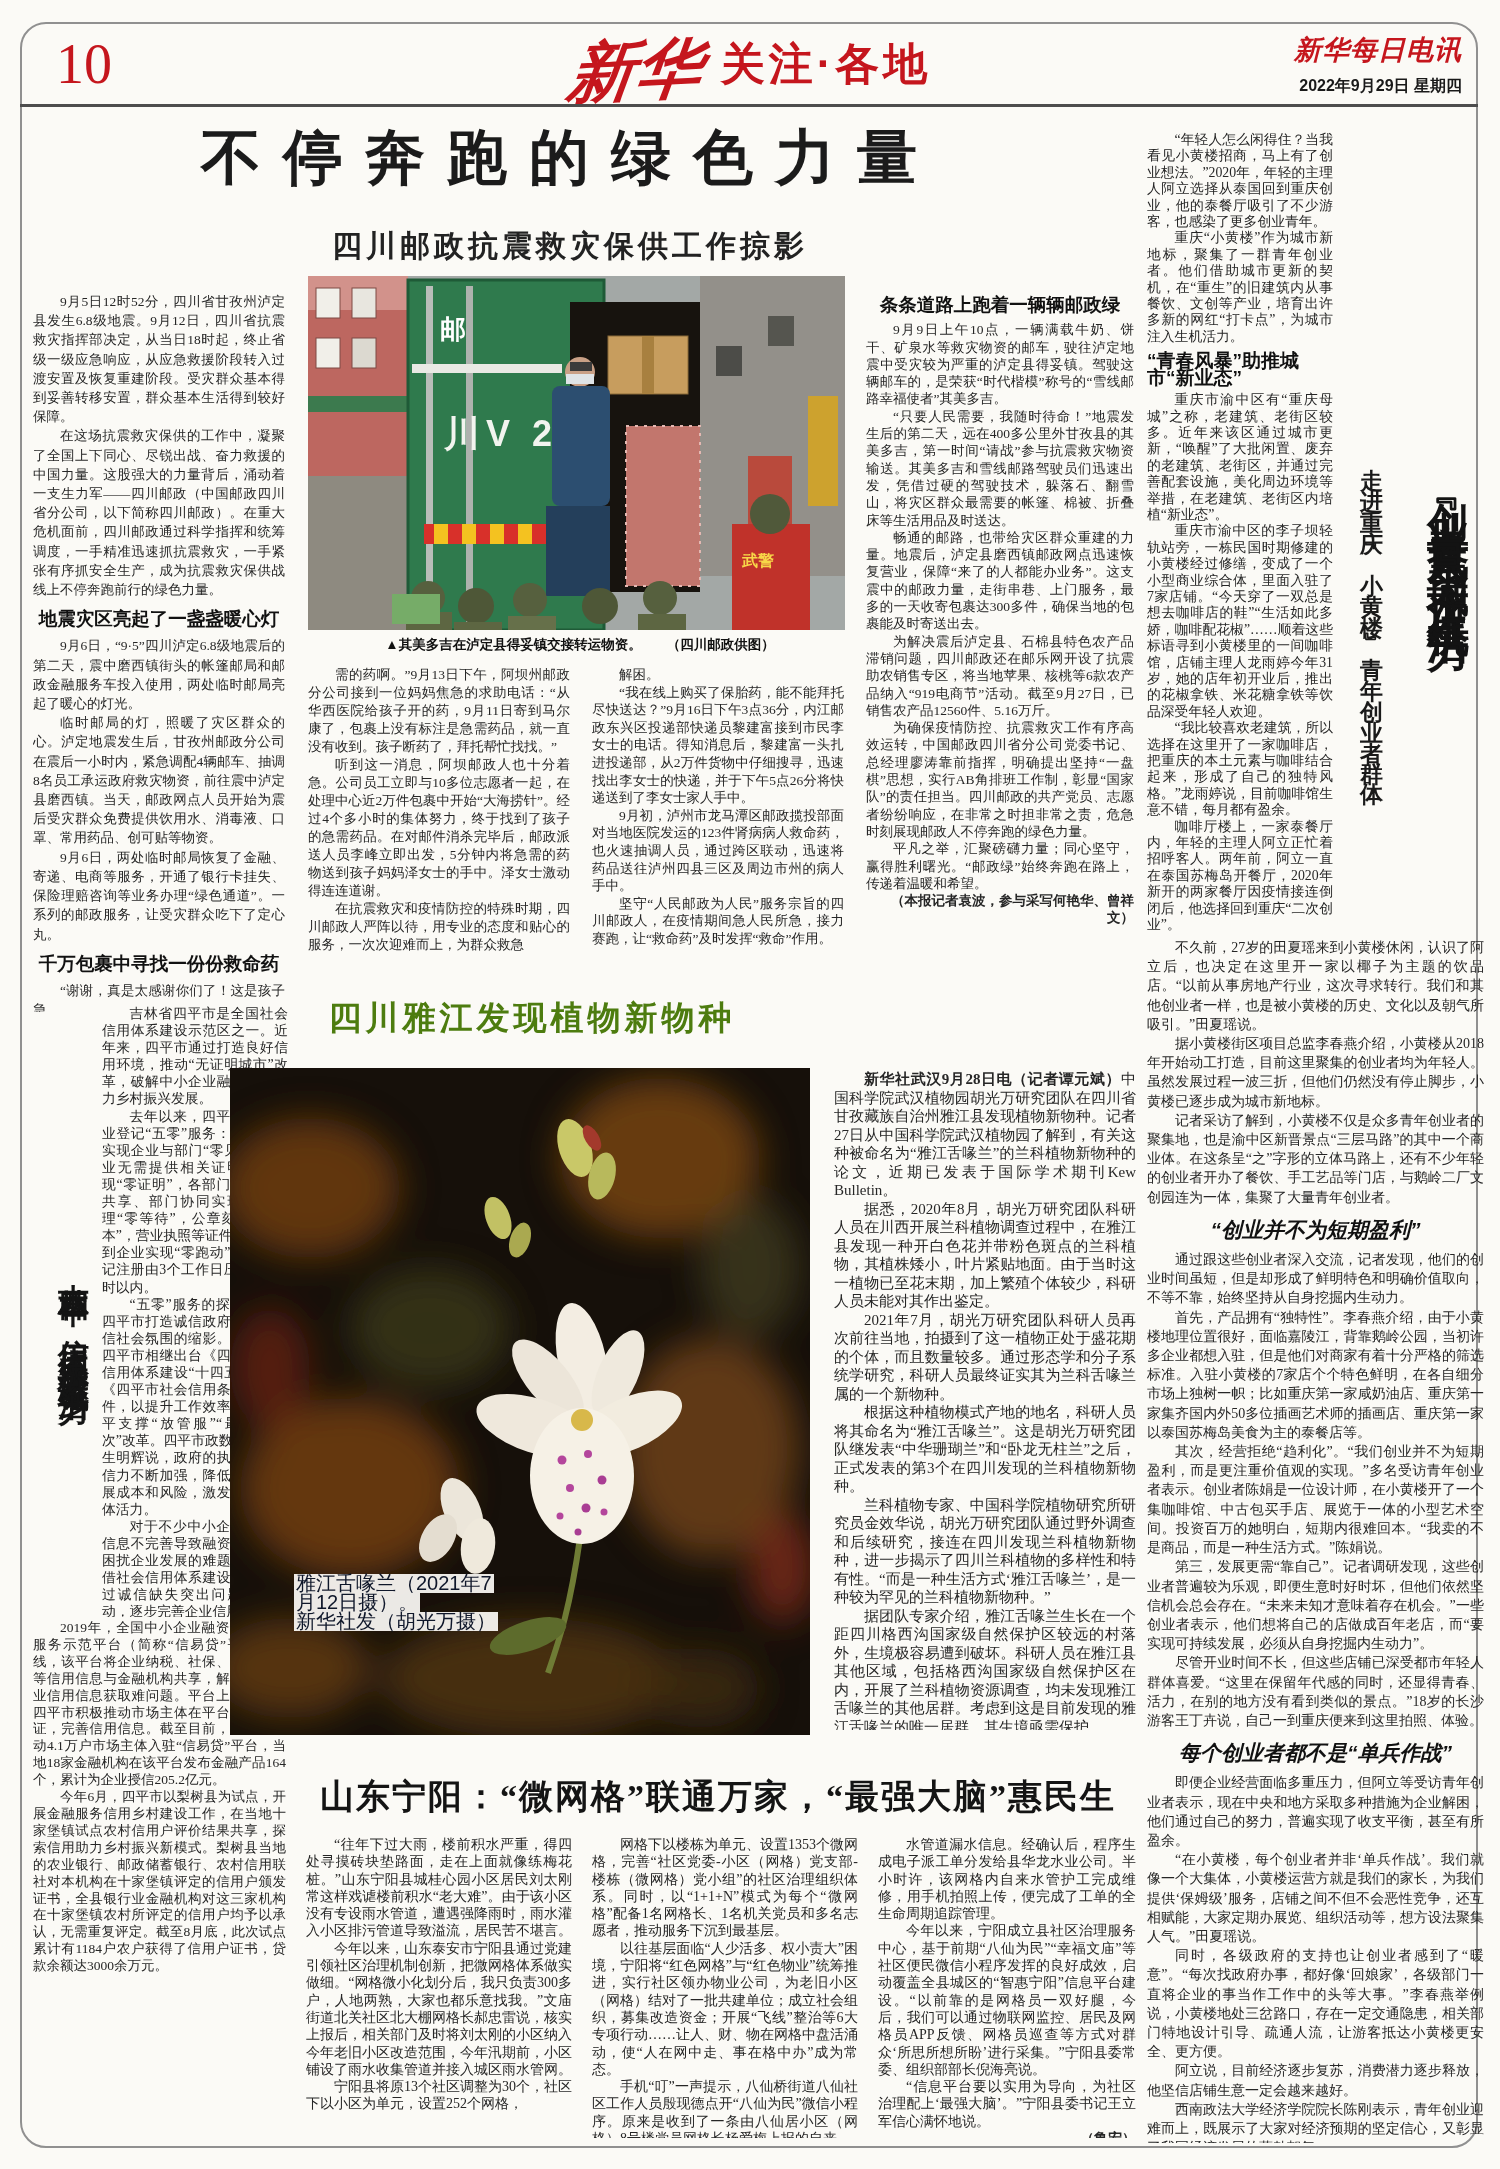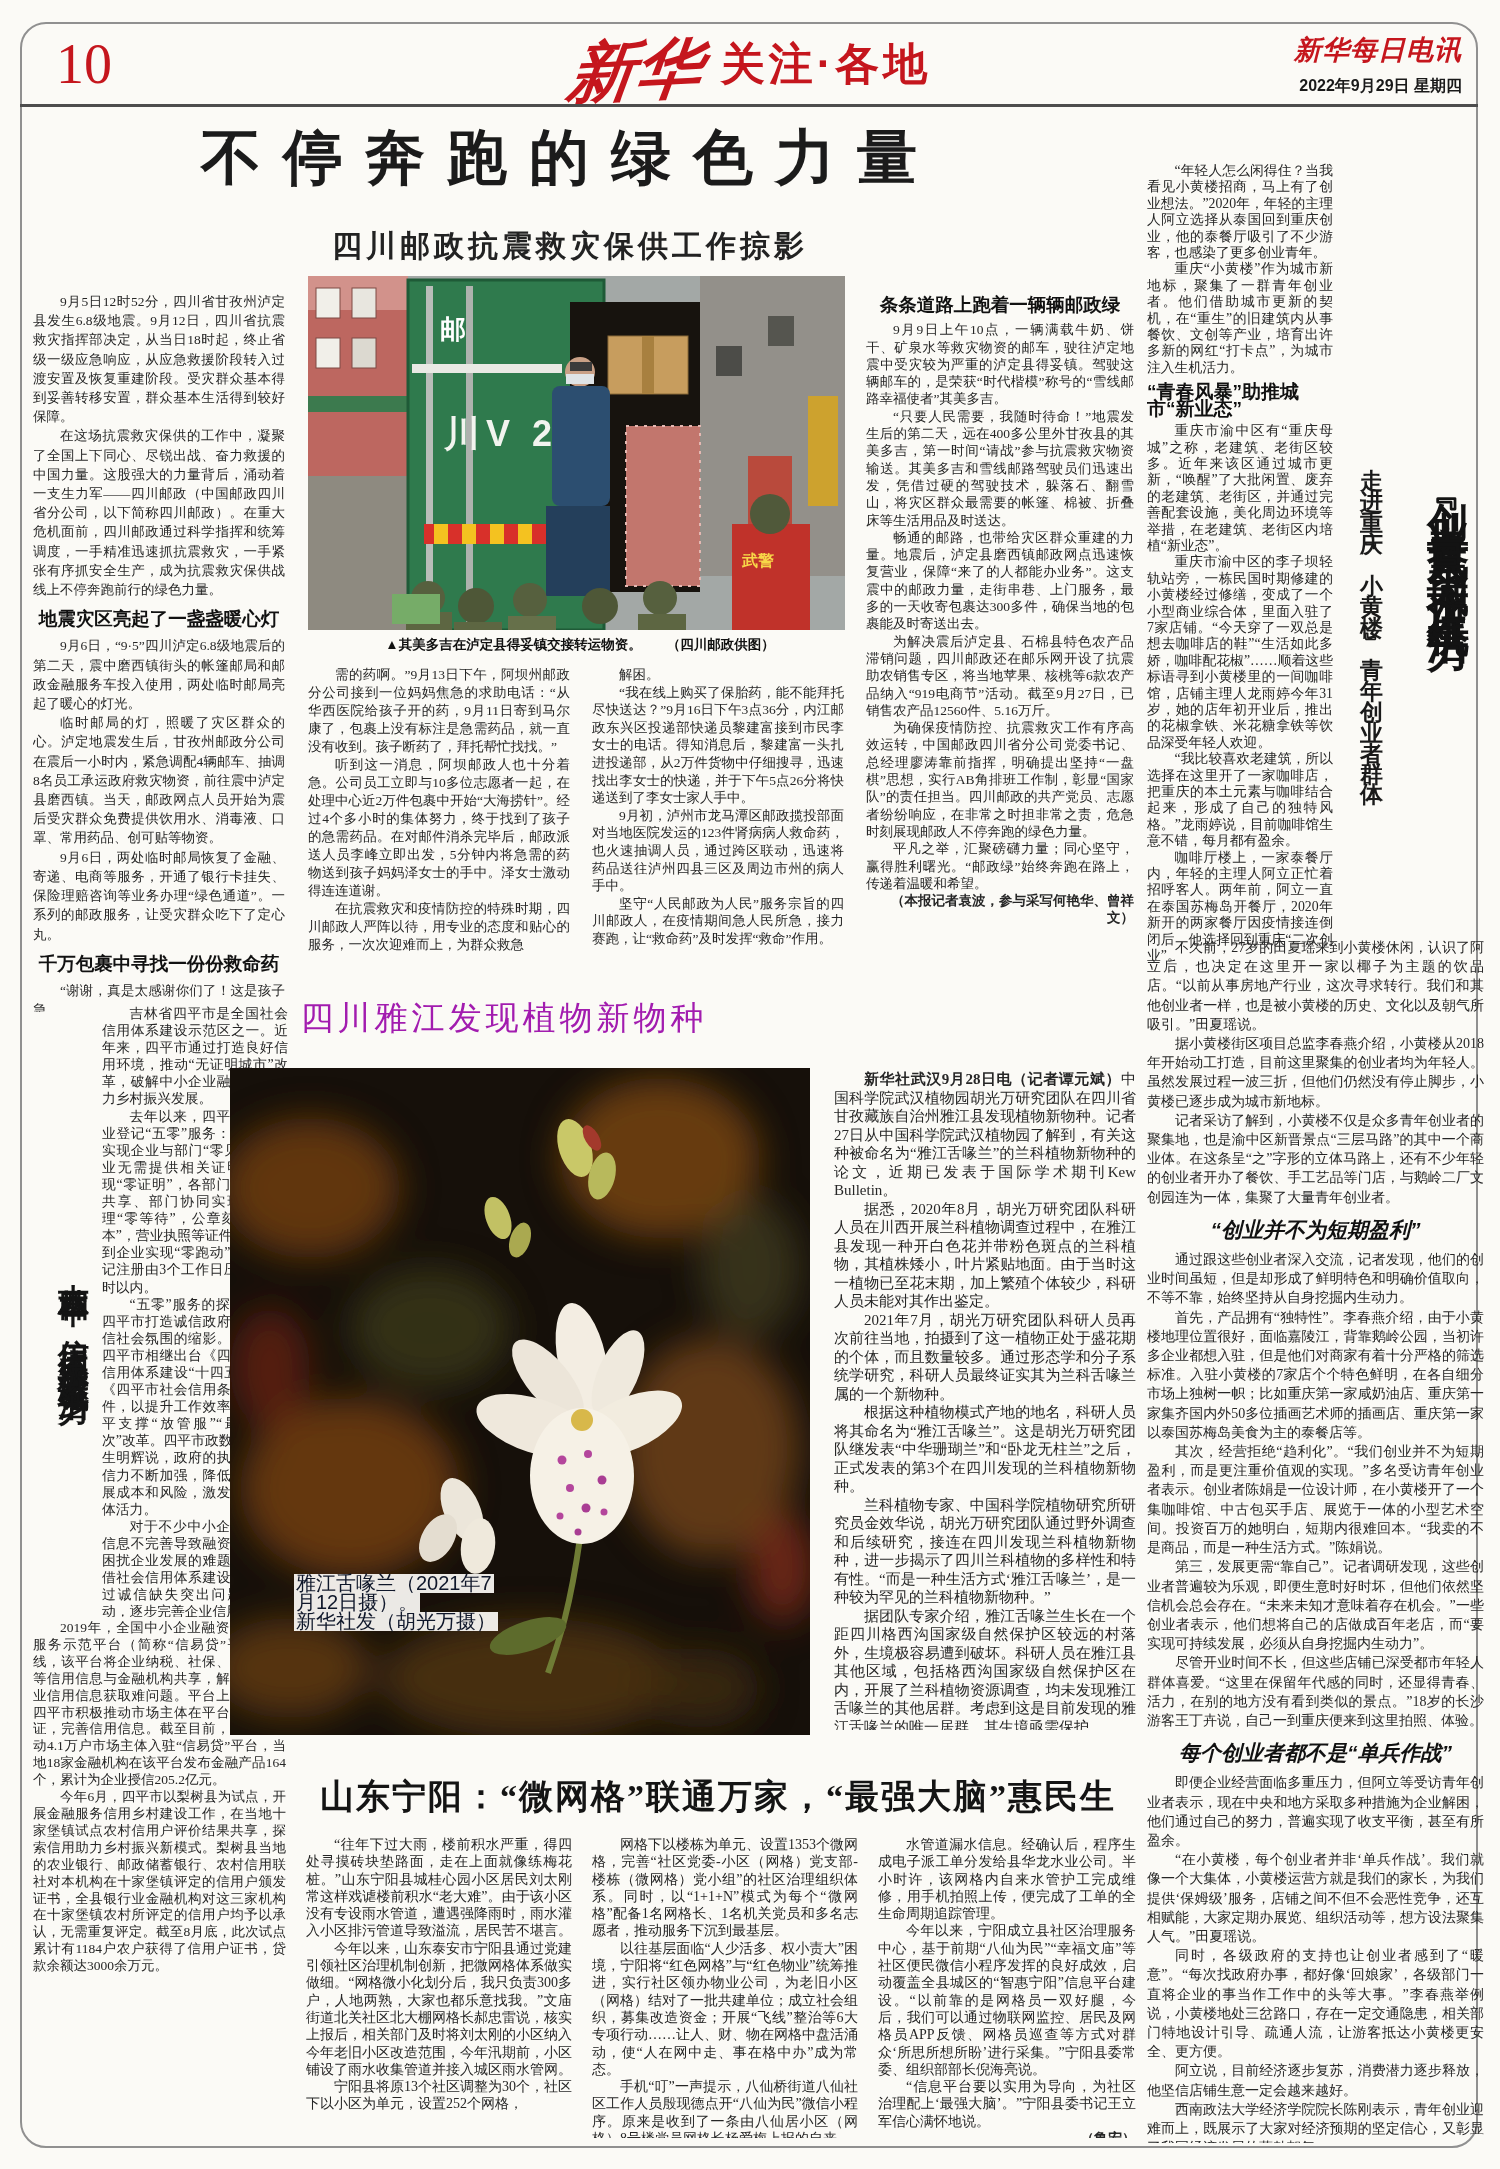--- a/index.html
+++ b/index.html
@@ -31,31 +31,31 @@
   .c-postal4{left:866px;top:286px;width:268px;height:732px;font-size:13.5px;line-height:17.3px;}
   .c-postal1 .colhead,.c-postal4 .colhead{font-size:18.5px;margin:10px 0 8px;}
   .photo1{left:308px;top:276px;width:537px;height:354px;}
   .cap1{left:290px;top:636px;width:580px;display:flex;justify-content:center;gap:25px;
         font-family:"Liberation Sans",sans-serif;font-weight:700;font-size:13.5px;color:#111;}
   .vtext{writing-mode:vertical-rl;text-orientation:mixed;}
   .vh-siping{left:30px;top:1008px;width:64px;height:618px;font-size:31px;font-weight:900;letter-spacing:5px;
              color:#141414;text-align:center;}
   .c-sipingN{left:102px;top:1005px;width:186px;height:612px;font-size:13.8px;line-height:17.1px;}
   .c-sipingW{left:33px;top:1620px;width:253px;height:512px;font-size:13.5px;line-height:16.9px;}
-  .hl-yj{left:244px;top:996px;width:520px;text-align:center;font-size:33px;font-weight:400;letter-spacing:4px;color:#a21caf;white-space:nowrap;}
+  .hl-yj{left:272px;top:996px;width:520px;text-align:center;font-size:33px;font-weight:700;letter-spacing:4px;color:#4d7c0f;white-space:nowrap;}
   .photo2{left:230px;top:1068px;width:580px;height:667px;}
   .c-yj{left:834px;top:1070px;width:302px;height:660px;font-size:15px;line-height:18.5px;}
   .cap2{left:294px;top:1574px;width:230px;font-size:20px;line-height:19px;color:#0f172a;
         font-family:"Liberation Sans",sans-serif;}
   .cap2 span{background:rgba(252,250,246,.93);padding:0 2px;display:inline-block;}
   .hl-ny{left:300px;top:1774px;width:836px;text-align:center;font-size:34px;font-weight:900;letter-spacing:2px;color:#141414;white-space:nowrap;}
   .c-ny1{left:306px;top:1836px;width:266px;height:302px;font-size:14px;line-height:17.3px;}
   .c-ny2{left:592px;top:1836px;width:266px;height:302px;font-size:14px;line-height:17.3px;}
   .c-ny3{left:878px;top:1836px;width:258px;height:302px;font-size:14px;line-height:17.3px;}
-  .c-cyN{left:1147px;top:132px;width:186px;height:802px;font-size:13.8px;line-height:16.4px;margin-top:31px;}
+  .c-cyN{left:1147px;top:132px;width:186px;height:802px;font-size:13.8px;line-height:16.4px;}
   .c-cyN .colhead{font-size:19px;margin:8px 0 6px;text-align:left;}
   .c-cyW{left:1147px;top:938px;width:337px;height:1205px;font-size:14px;line-height:19.2px;}
   .c-cyW .colhead{font-size:21px;margin:13px 0 11px;font-style:italic;}
   .vsub-cy{left:1342px;top:298px;width:46px;height:640px;font-size:23px;font-weight:700;letter-spacing:21px;
            color:#1a1a1a;font-family:"Liberation Sans",sans-serif;text-align:center;}
   .vh-cy{left:1392px;top:134px;width:84px;height:806px;font-size:42px;font-weight:900;letter-spacing:8px;
          color:#131313;text-align:center;}
 </style>
 </head>
 <body>

